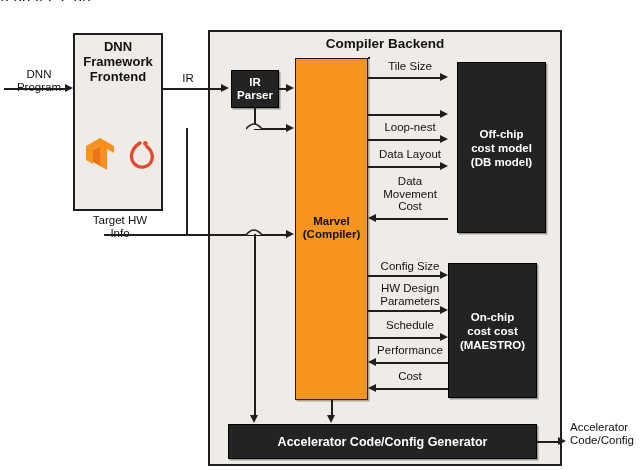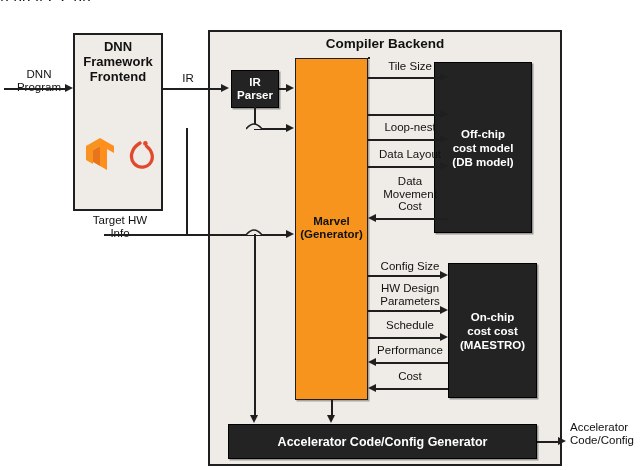--- a/index.html
+++ b/index.html
@@ -77,22 +77,22 @@
     text-align: center;
     box-shadow: 1.5px 1.5px 0 rgba(0,0,0,0.35);
   }
   #ir-parser {
     left: 231px; top: 70px;
     width: 48px; height: 38px;
     font-size: 11.5px;
     line-height: 13px;
   }
   #offchip-box {
-    left: 434px; top: 62px;
-    width: 98px; height: 171px;
+    left: 457px; top: 62px;
+    width: 89px; height: 171px;
     font-size: 11.5px;
     line-height: 14px;
   }
   #onchip-box {
     left: 448px; top: 263px;
     width: 89px; height: 135px;
     font-size: 11.5px;
     line-height: 14px;
   }
   #generator-box {
@@ -194,21 +194,21 @@
     </span>
   </div>
 
   <div class="abs blackbox" id="ir-parser">
     <span style="white-space:pre-line;">IR
 Parser</span>
   </div>
 
   <div class="abs" id="marvel-box"></div>
   <div class="abs" id="marvel-label" style="white-space:pre-line;">Marvel
-(Generator)</div>
+(Compiler)</div>
 
   <div class="abs blackbox" id="offchip-box">
     <span style="white-space:pre-line;">Off-chip
 cost model
 (DB model)</span>
   </div>
 
   <div class="abs blackbox" id="onchip-box">
     <span style="white-space:pre-line;">On-chip
 cost cost

